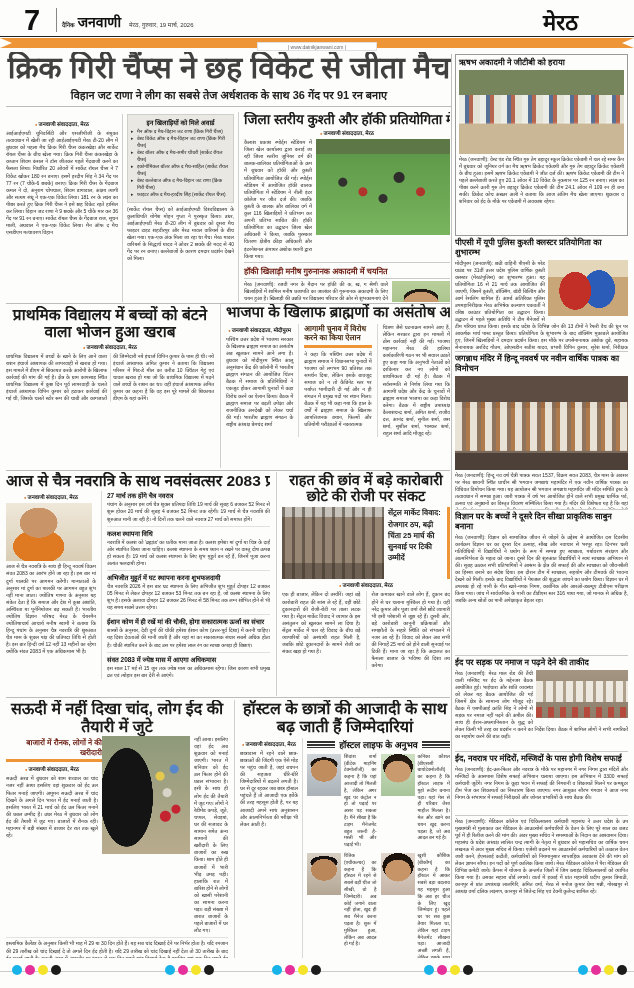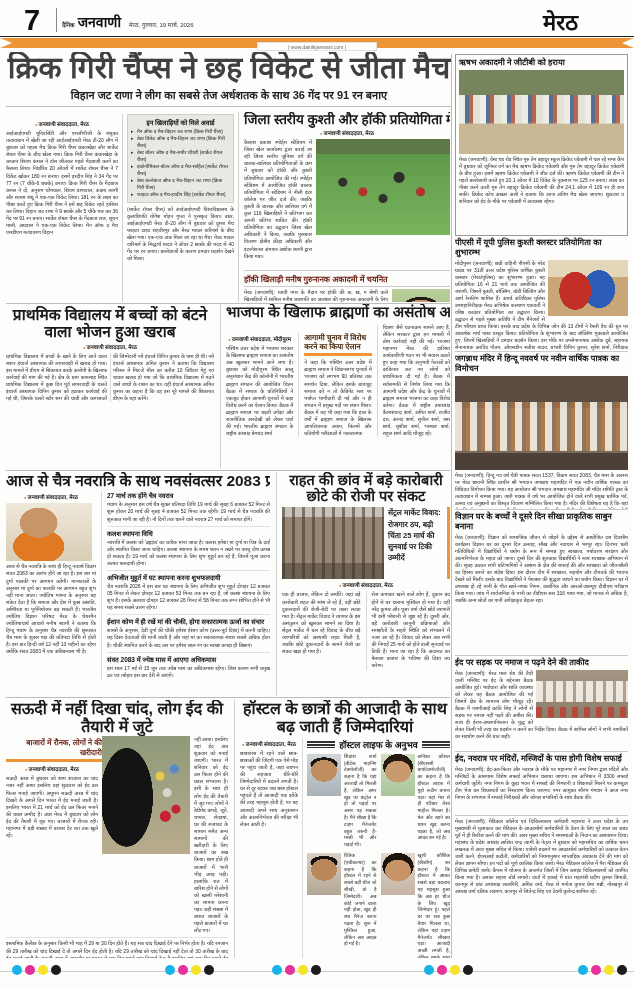--- a/index.html
+++ b/index.html
@@ -49,35 +49,35 @@
   .kushti-row { display:flex; gap:4px; margin-top:2px; }
   .ph-hockey { width:134px; height:96px;
      background:
        radial-gradient(circle at 20% 45%, #31302e 0 4px, transparent 5px),
        radial-gradient(circle at 35% 55%, #b0342c 0 4px, transparent 5px),
        radial-gradient(circle at 62% 40%, #2e2c2a 0 5px, transparent 6px),
        radial-gradient(circle at 78% 55%, #b0342c 0 4px, transparent 5px),
        radial-gradient(circle at 50% 62%, #33312f 0 4px, transparent 5px),
        linear-gradient(180deg,#5d7747 0 16%, #5e9a49 16%, #79b55e 100%); }
   .manish-head { font-size:8px; font-weight:800; color:#6d1f14; border-top:1px solid #c9c9c9; border-bottom:1px solid #c9c9c9;
-                 padding:2px 0; margin:10px 0 2px; text-align:left; }
+                 padding:2px 0; margin:2px 0 2px; text-align:left; }
   .manish-row { display:flex; gap:4px; }
   .ph-boy { width:58px; height:66px;
      background:
        radial-gradient(ellipse 34% 26% at 50% 42%, #c99a6e 0 99%, transparent 100%),
        radial-gradient(ellipse 30% 14% at 50% 26%, #221a14 0 99%, transparent 100%),
        linear-gradient(180deg,#b9cf9b,#8fae73); }
 
   
   #school { left:6px; top:306px; width:208px; height:162px; }
   #school .h-sec { font-size:15.5px; }
   .two-col { column-count:2; column-gap:6px; column-rule:1px solid #d8d8d8; margin-top:2px; }
   #bjp { left:220px; top:304px; width:230px; height:164px; padding-left:5px; border-left:1px solid #cfcfcf; }
   #bjp .h-sec { font-size:15px; white-space:nowrap; }
-  .bjp-cols { display:flex; gap:5px; margin-top:3px;align-items:flex-end; }
+  .bjp-cols { display:flex; gap:5px; margin-top:3px; }
   .bjp-col { flex:1; }
   .bjp-col + .bjp-col { border-left:1px solid #d8d8d8; padding-left:5px; }
   .kicker { font-size:7.5px; font-weight:800; color:#4a2c12; line-height:1.25; border-bottom:3px solid #ee9538;
             padding-bottom:2px; margin-bottom:3px; }
 
   
   #navratri { left:6px; top:472px; width:264px; height:224px; }
   #navratri .h-sec { font-size:15.5px; white-space:nowrap; }
   .nav-cols { display:flex; gap:5px; margin-top:2px; }
   .nav-left { width:90px; }

